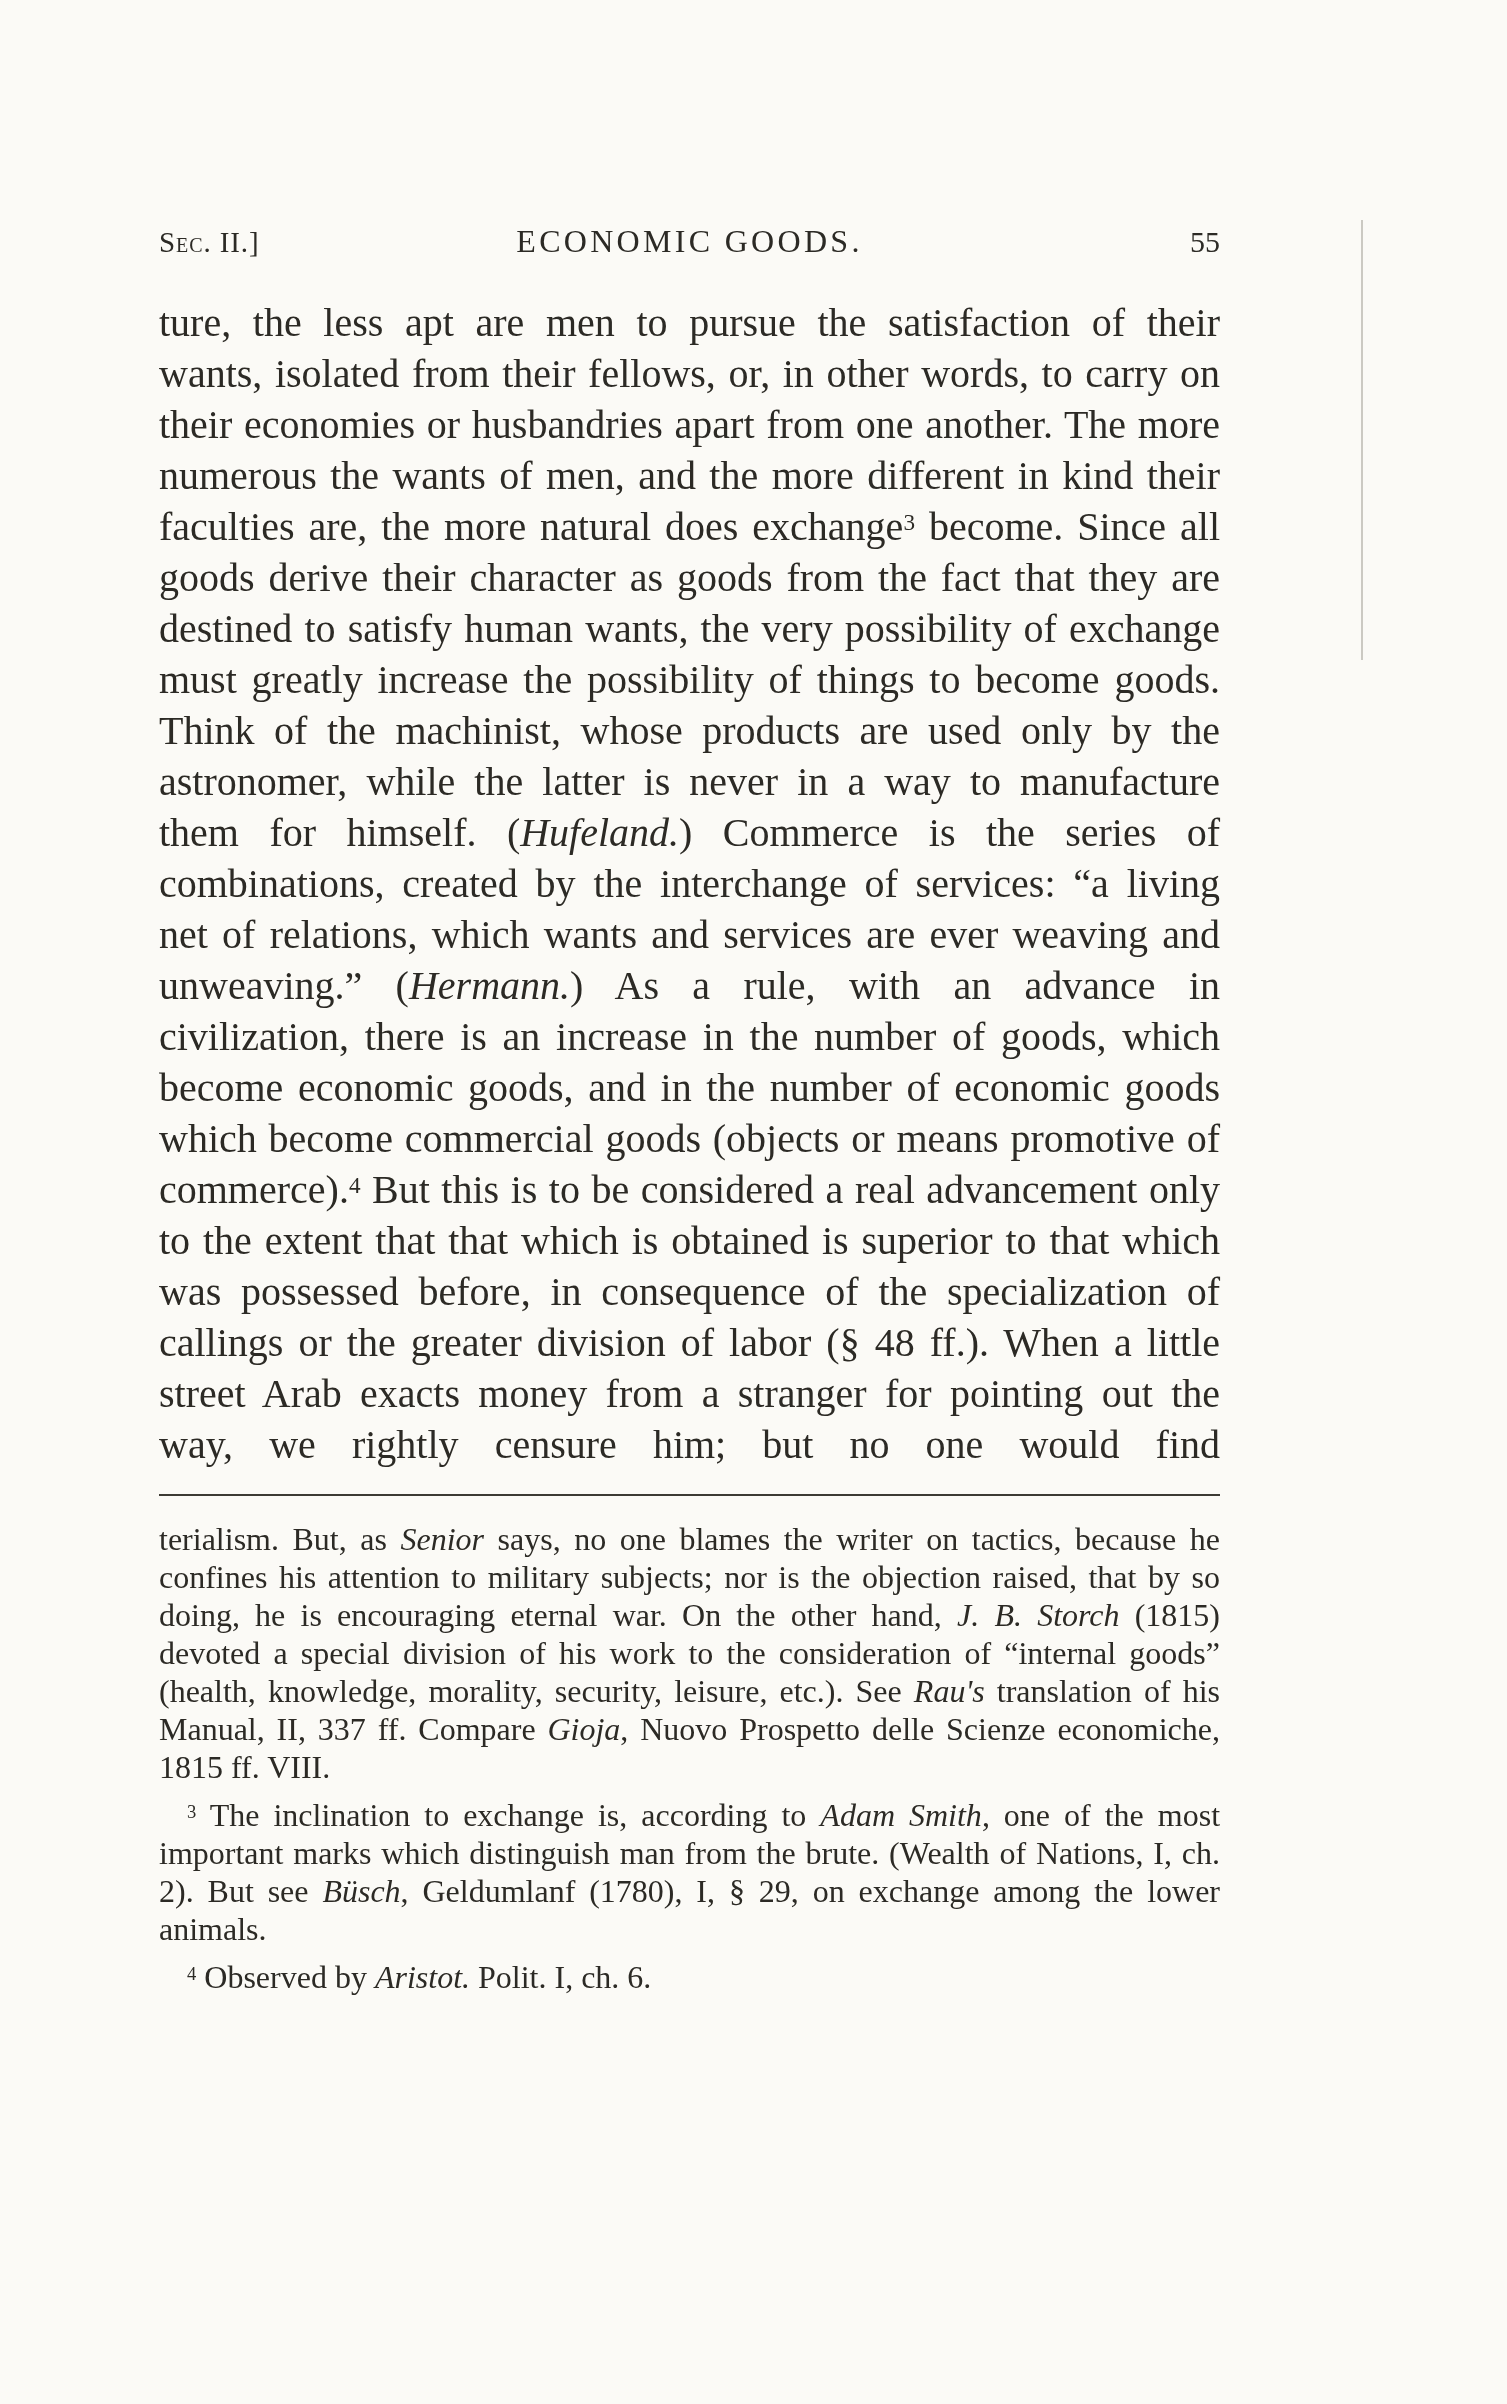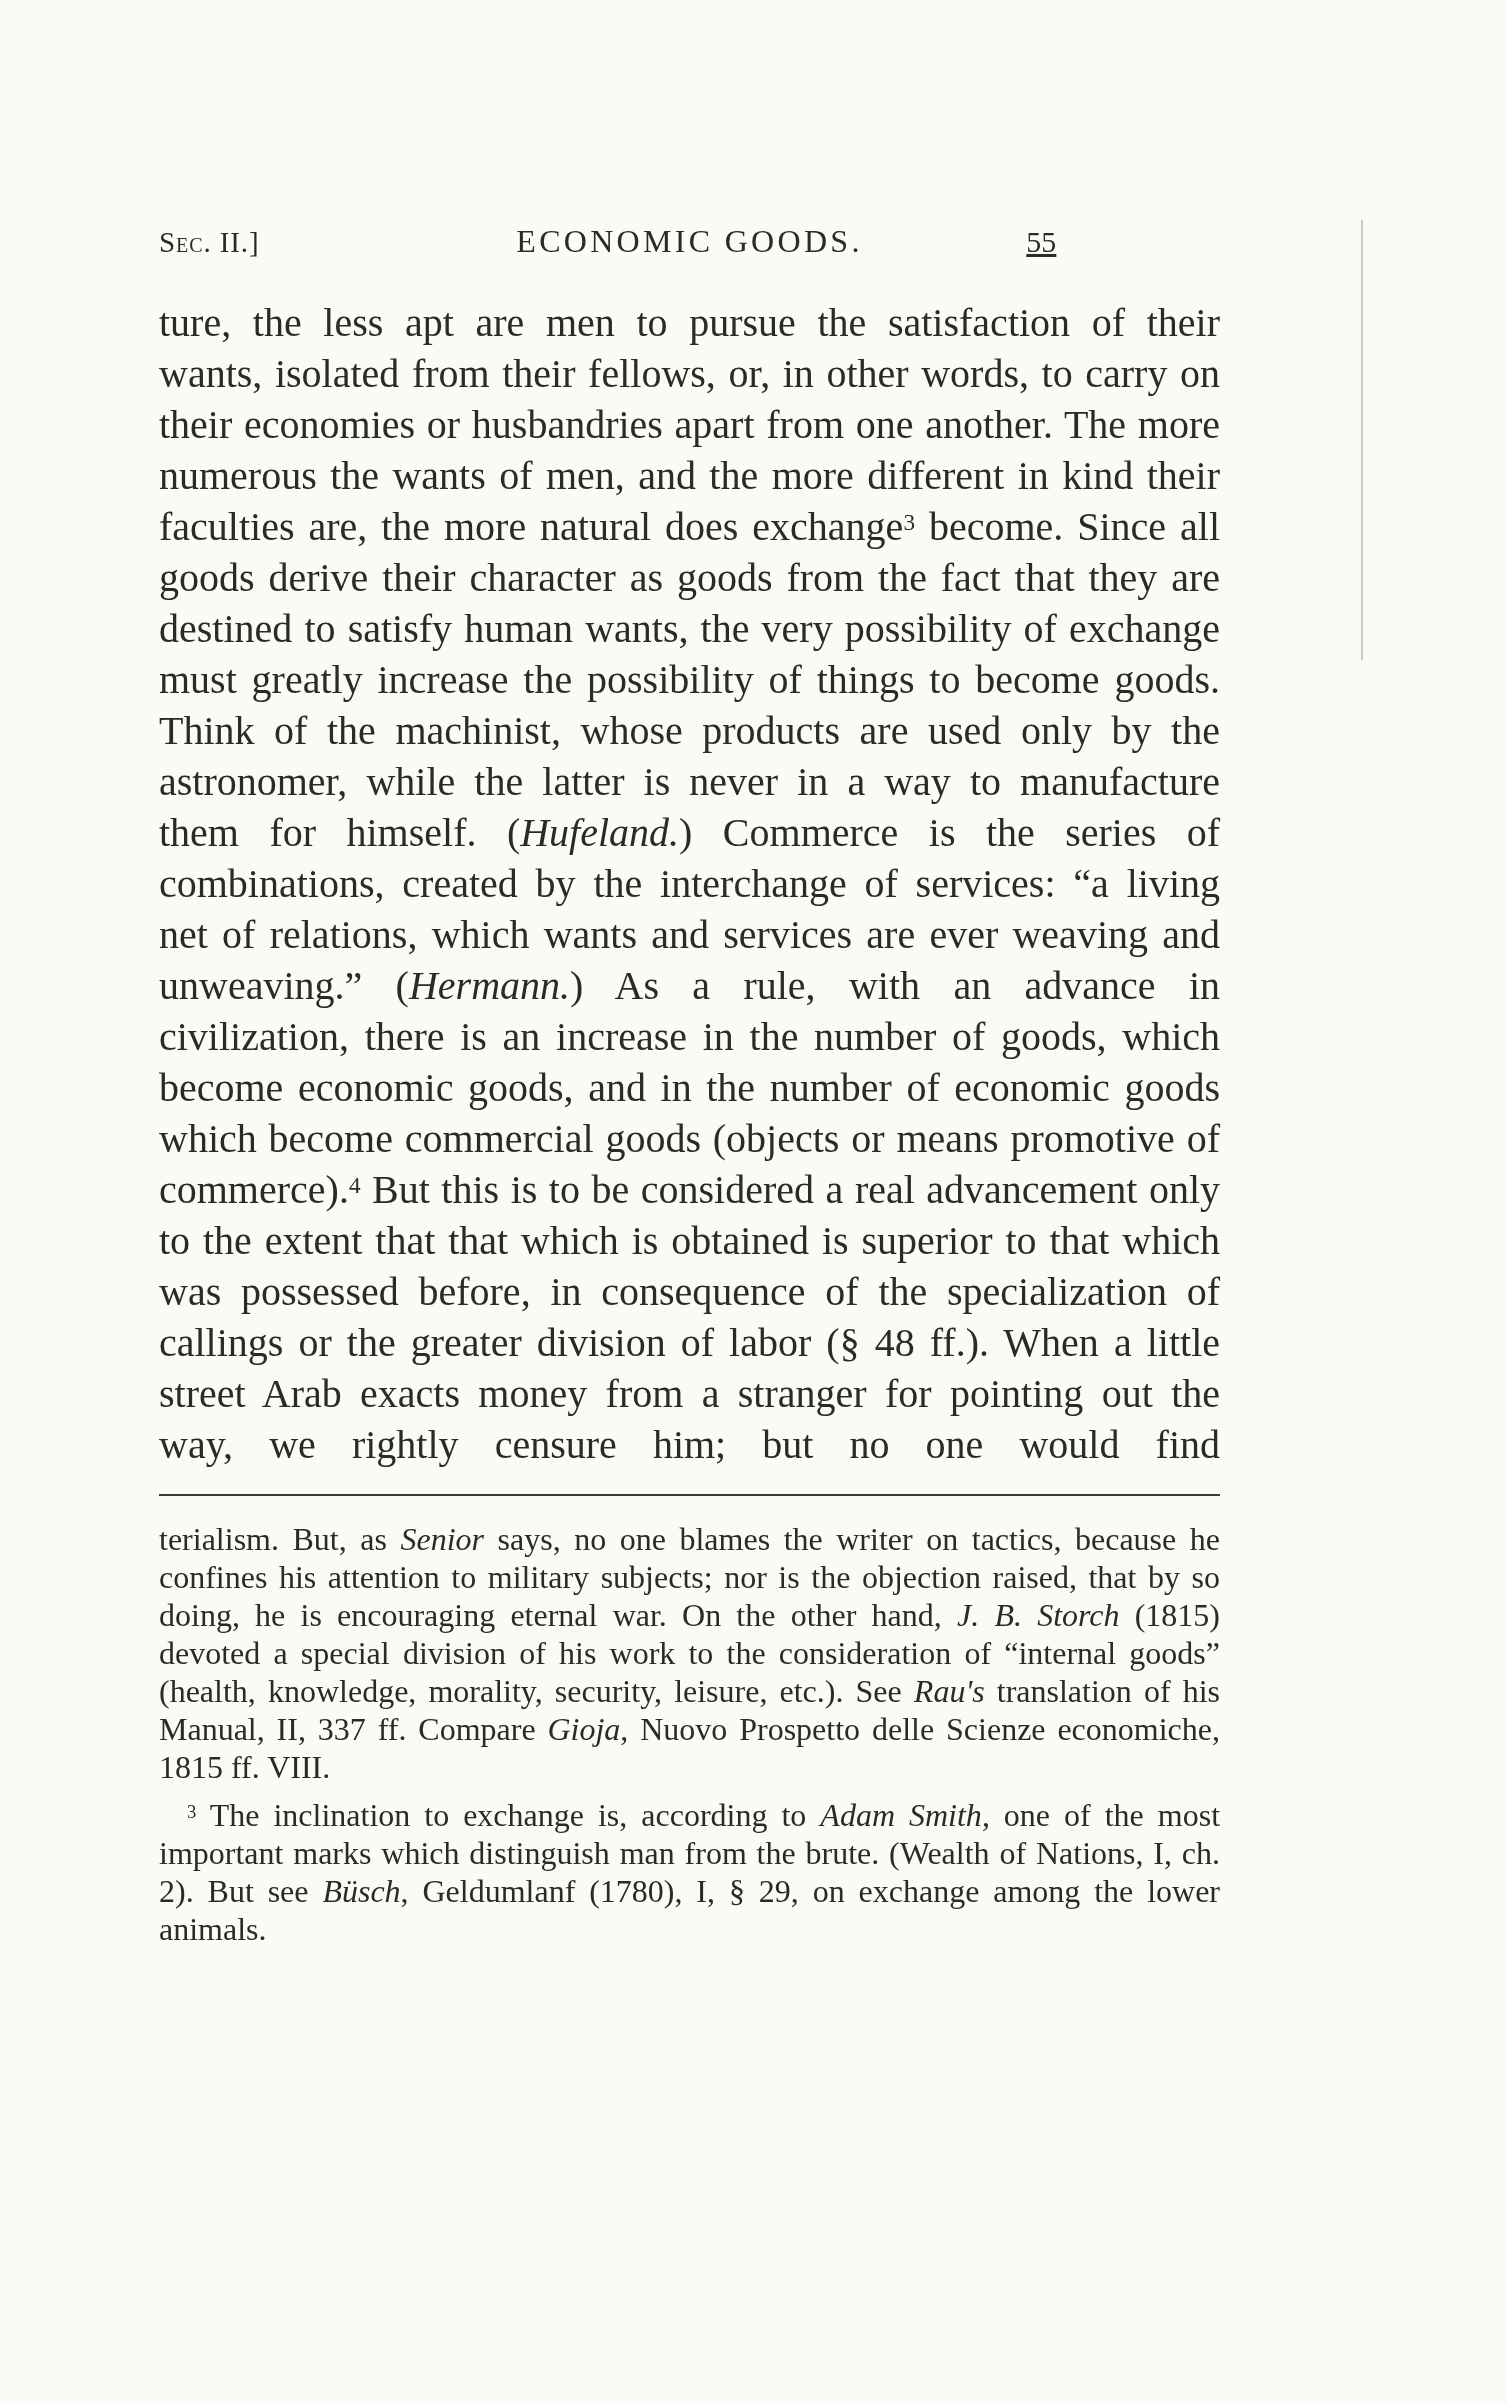--- a/index.html
+++ b/index.html
@@ -30,23 +30,22 @@
     letter-spacing: 0.9px;
     font-size: 29px;
   }
   .hdr-center {
     flex: 0 0 auto;
     letter-spacing: 3.3px;
     font-size: 32px;
   }
   .hdr-right {
     flex: 1;
-    text-align: center;
+    text-align: right;
     font-size: 30px;
-    text-decoration: underline;
   }
   .body-text {
     margin-top: 37px;
     font-size: 40px;
     line-height: 51px;
     text-align: justify;
     text-align-last: justify;
     word-spacing: 1.4px;
   }
   .body-text i, .footnote i { font-style: italic; }
@@ -97,17 +96,18 @@
     <p class="body-text"><span>ture, the less apt are men to pursue the satisfaction of their wants, isolated from their fellows, or, in other words, to carry on their economies or husbandries apart from one another.  The more numerous the wants of men, and the more different in kind their faculties are, the more natural does exchange</span><sup class="fn-ref">3</sup><span> become.  Since all goods derive their character as goods from the fact that they are destined to satisfy human wants, the very possibility of exchange must greatly increase the possibility of things to become goods.  Think of the machinist, whose products are used only by the astronomer, while the latter is never in a way to manufacture them for himself.  (</span><i>Hufeland.</i><span>)  Commerce is the series of combinations, created by the interchange of services: “a living net of relations, which wants and services are ever weaving and unweaving.”  (</span><i>Hermann.</i><span>)  As a rule, with an advance in civilization, there is an increase in the number of goods, which become economic goods, and in the number of economic goods which become commercial goods (objects or means promotive of commerce).</span><sup class="fn-ref">4</sup><span> But this is to be considered a real advancement only to the extent that that which is obtained is superior to that which was possessed before, in consequence of the specialization of callings or the greater division of labor (§ 48 ff.).  When a little street Arab exacts money from a stranger for pointing out the way, we rightly censure him; but no one would find</span></p>
 
     <hr class="fn-rule">
 
     <div class="footnotes">
 
       <p class="footnote"><span>terialism.  But, as </span><i>Senior</i><span> says, no one blames the writer on tactics, because he confines his attention to military subjects; nor is the objection raised, that by so doing, he is encouraging eternal war.  On the other hand, </span><i>J. B. Storch</i><span> (1815) devoted a special division of his work to the consideration of “internal goods” (health, knowledge, morality, security, leisure, etc.).  See </span><i>Rau's</i><span> translation of his Manual, II, 337 ff.  Compare </span><i>Gioja</i><span>, Nuovo Prospetto delle Scienze economiche, 1815 ff. VIII.</span></p>
 
       <p class="footnote indent"><sup class="fn-ref">3</sup><span> The inclination to exchange is, according to </span><i>Adam Smith</i><span>, one of the most important marks which distinguish man from the brute.  (Wealth of Nations, I, ch. 2).  But see </span><i>Büsch</i><span>, Geldumlanf (1780), I, § 29, on exchange among the lower animals.</span></p>
 
+      <p class="footnote indent"><sup class="fn-ref">4</sup><span> Observed by </span><i>Aristot.</i><span>  Polit. I, ch. 6.</span></p>
 
     </div>
   </div>
 </div>
 
 
 </body></html>

